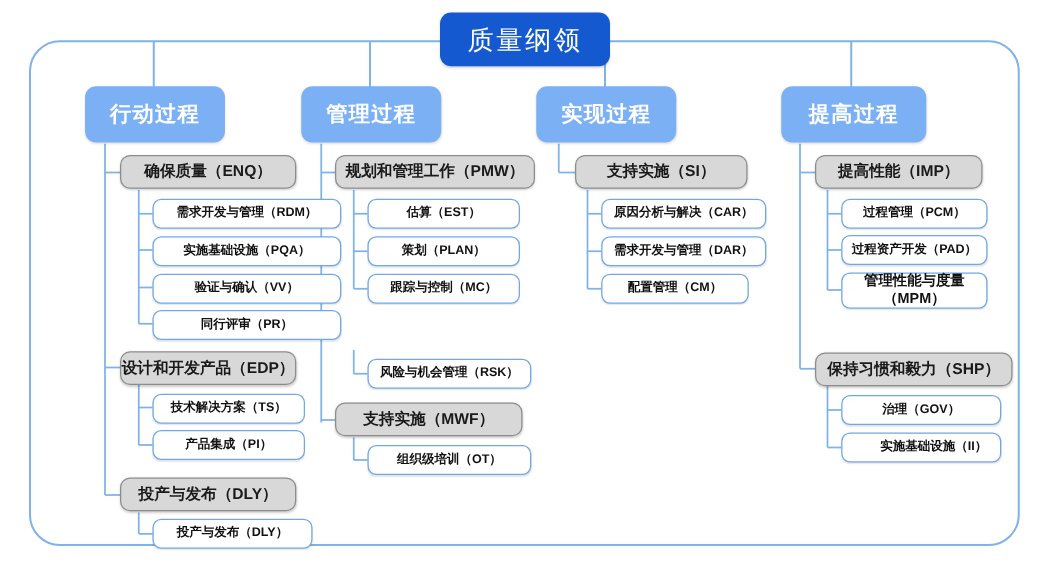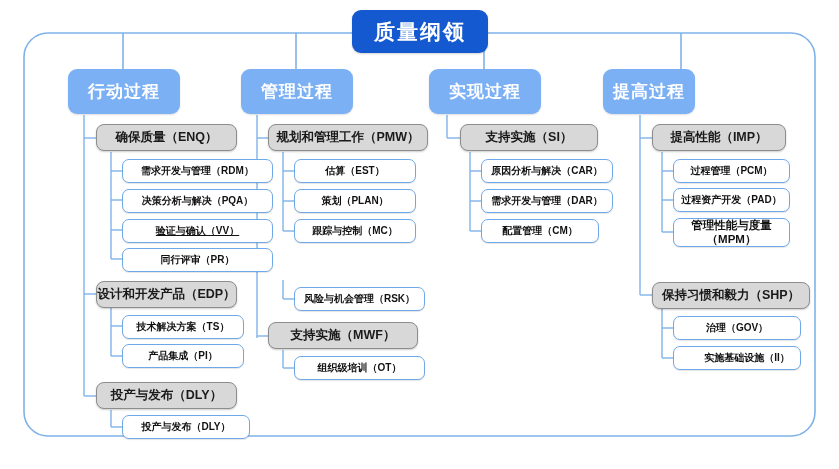--- a/index.html
+++ b/index.html
@@ -11,21 +11,21 @@
   }
   #canvas{position:relative;width:839px;height:469px;}
 
   svg.wires{position:absolute;left:0;top:0;width:839px;height:469px;pointer-events:none;}
 
   .node{position:absolute;box-sizing:border-box;display:flex;align-items:center;
         justify-content:center;text-align:center;border-radius:7px;}
 
   
   .root{
-    background:#1459d0;color:#fff;font-size:21px;font-weight:700;
+    background:#1459d0;color:#fff;font-size:21px;font-weight:400;
     border-radius:9px;letter-spacing:2px;
     box-shadow:0 1px 2px rgba(0,0,0,.18);
   }
   
   .col-head{
     background:#7cb0f5;color:#ffffff;font-size:17px;font-weight:700;
     border-radius:9px;letter-spacing:1px;
     box-shadow:0 1px 2px rgba(0,0,0,.13);
   }
   
@@ -121,26 +121,26 @@
       <path d="M 662 328 L 673 328"></path>
       <path d="M 662 358 L 673 358"></path>
     </g>
   </svg>
 
   <div class="node root" style="left:352px;top:10px;width:136px;height:43px;">质量纲领</div>
 
   <div class="node col-head" style="left:68px;top:69px;width:112px;height:45px;">行动过程</div>
   <div class="node col-head" style="left:241px;top:69px;width:112px;height:45px;">管理过程</div>
   <div class="node col-head" style="left:429px;top:69px;width:112px;height:45px;">实现过程</div>
-  <div class="node col-head" style="left:603px;top:69px;width:92px;height:45px;">提高过程</div>
+  <div class="node col-head" style="left:625px;top:69px;width:116px;height:45px;">提高过程</div>
 
   <div class="node grp" style="left:96px;top:124px;width:141px;height:27px;">确保质量（ENQ）</div>
   <div class="node leaf" style="left:122px;top:159px;width:151px;height:24px;">需求开发与管理（RDM）</div>
-  <div class="node leaf" style="left:122px;top:189px;width:151px;height:24px;">决策分析与解决（PQA）</div>
-  <div class="node leaf" style="left:122px;top:219px;width:151px;height:24px;text-decoration:underline;">验证与确认（VV）</div>
+  <div class="node leaf" style="left:122px;top:189px;width:151px;height:24px;">实施基础设施（PQA）</div>
+  <div class="node leaf" style="left:122px;top:219px;width:151px;height:24px;">验证与确认（VV）</div>
   <div class="node leaf" style="left:122px;top:248px;width:151px;height:24px;">同行评审（PR）</div>
 
   <div class="node grp" style="left:96px;top:281px;width:141px;height:27px;">设计和开发产品（EDP）</div>
   <div class="node leaf" style="left:122px;top:315px;width:122px;height:24px;">技术解决方案（TS）</div>
   <div class="node leaf" style="left:122px;top:344px;width:122px;height:24px;">产品集成（PI）</div>
 
   <div class="node grp" style="left:96px;top:382px;width:141px;height:27px;">投产与发布（DLY）</div>
   <div class="node leaf" style="left:122px;top:415px;width:128px;height:24px;">投产与发布（DLY）</div>
 
   <div class="node grp" style="left:268px;top:124px;width:160px;height:27px;">规划和管理工作（PMW）</div>

